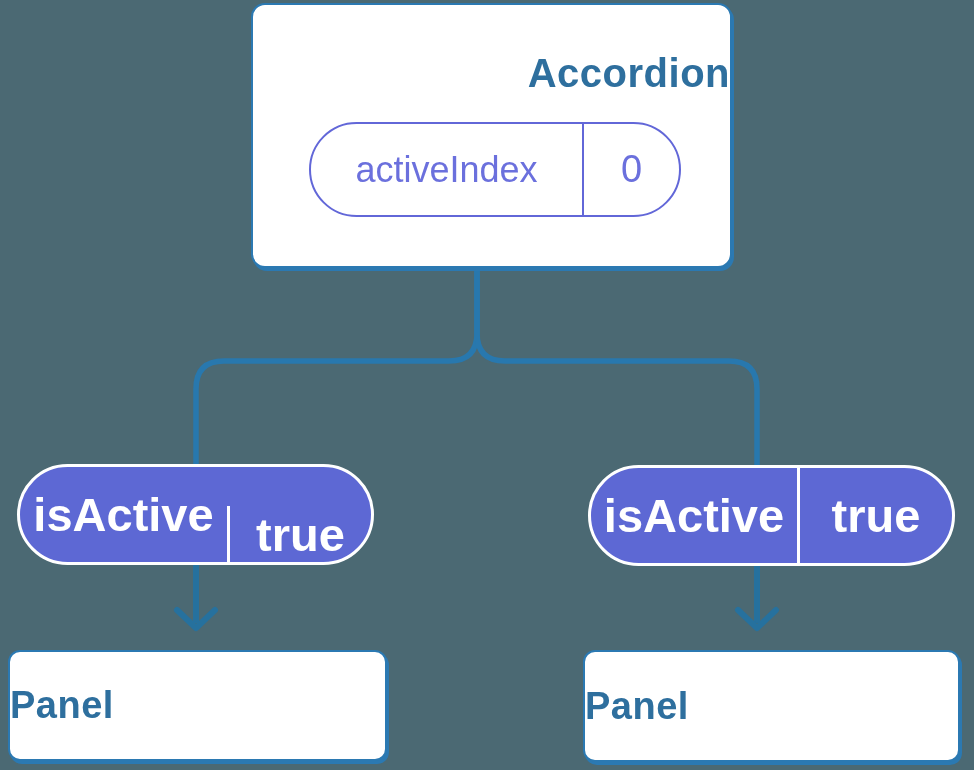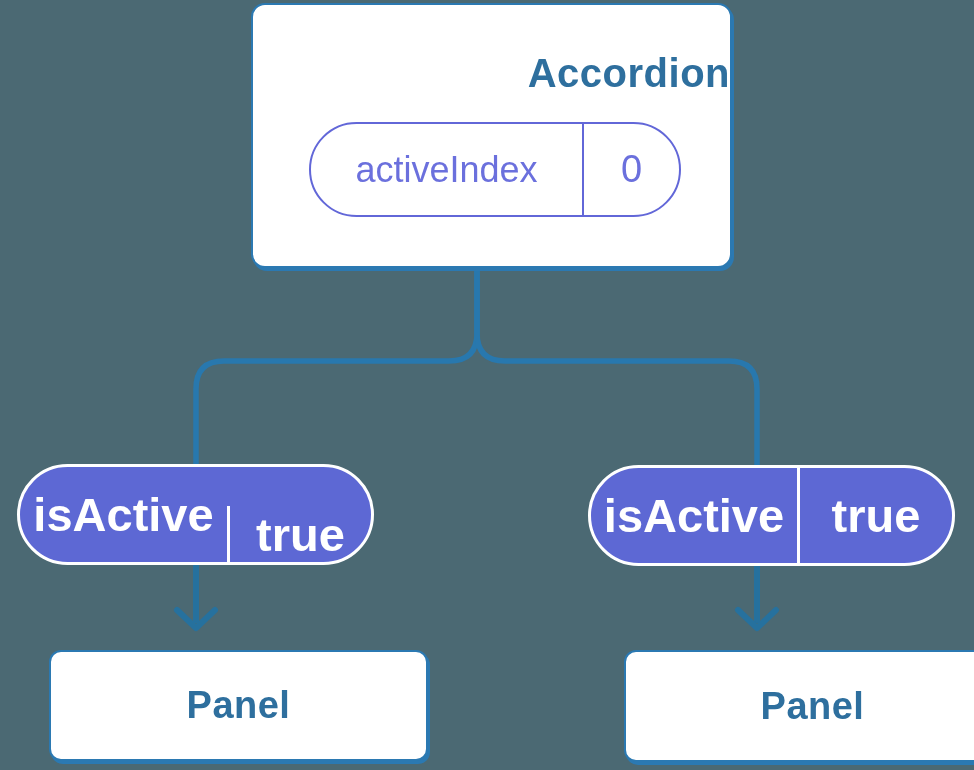--- a/index.html
+++ b/index.html
@@ -45,21 +45,21 @@
   }
   .prop-pill .seg { display:flex; align-items:center; justify-content:center; font-size:47px;font-weight:bold; }
   .prop-pill .seg-name { flex:1; }
   .prop-pill .seg-value { border-left:3px solid #ffffff; }
   .prop-pill-left  { left:17px;  top:464px; width:357px; height:101px; }
   .prop-pill-left  .seg-value { width:141px;margin-top:39px; }
   .prop-pill-right { left:588px; top:465px; width:367px; height:101px; }
   .prop-pill-right .seg-value { width:152px; }
 
   .panel-node {
-    border-radius:12px; display:flex; align-items:center; justify-content:center;margin-left:41px;
+    border-radius:12px; display:flex; align-items:center; 
   }
   .panel-node .panel-label {
     font-size:38px; font-weight:600; letter-spacing:0.5px;
     color:var(--node-text,#2e6f9e);
   }
   .panel-node-left  { left:8px;   top:650px; width:379px; height:111px; }
   .panel-node-right { left:583px; top:650px; width:377px; height:112px; }
 </style>
 </head>
 <body>

